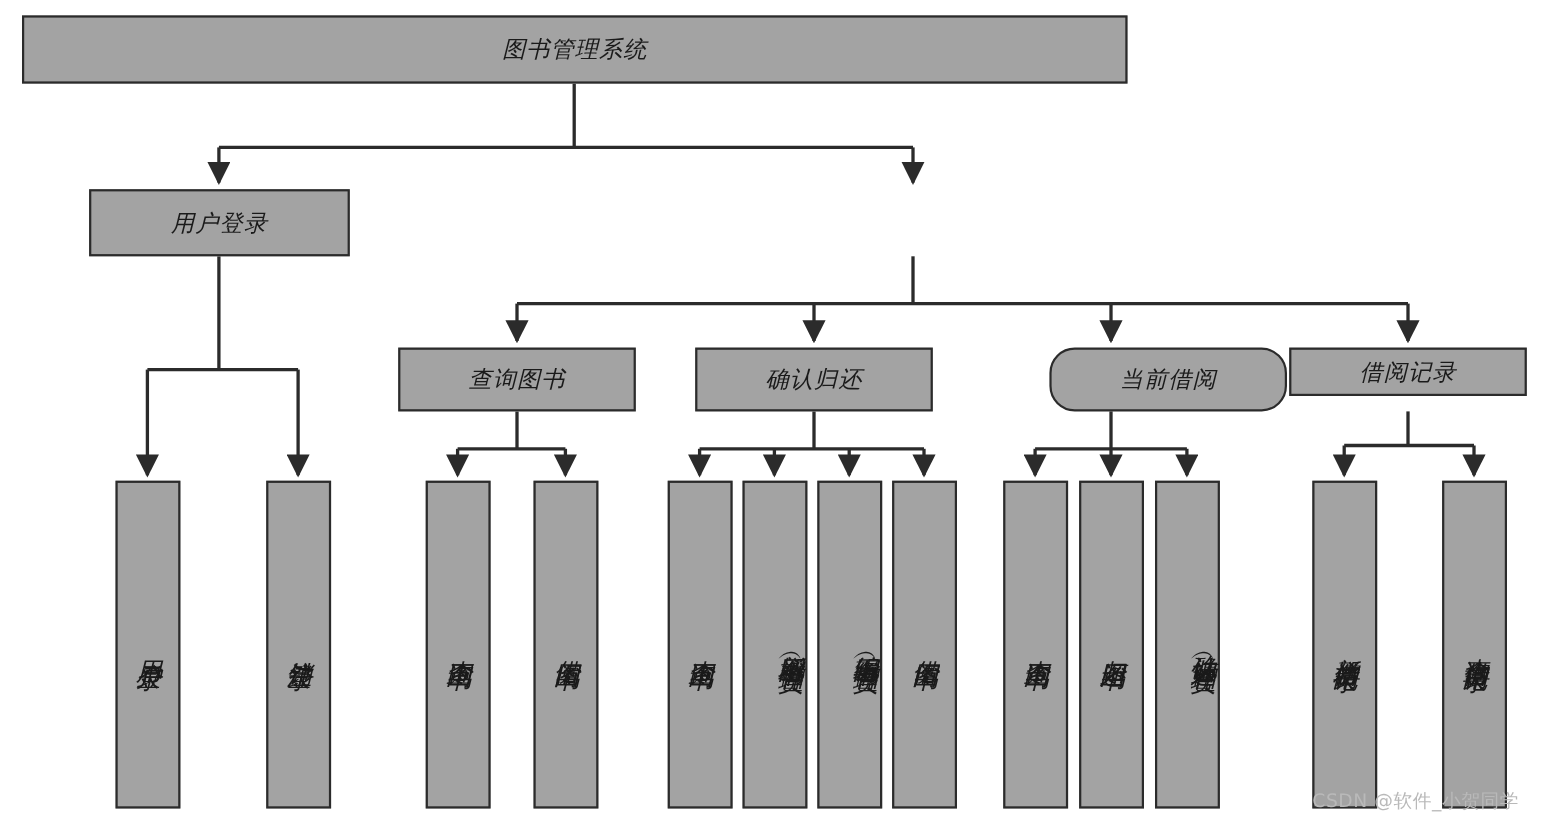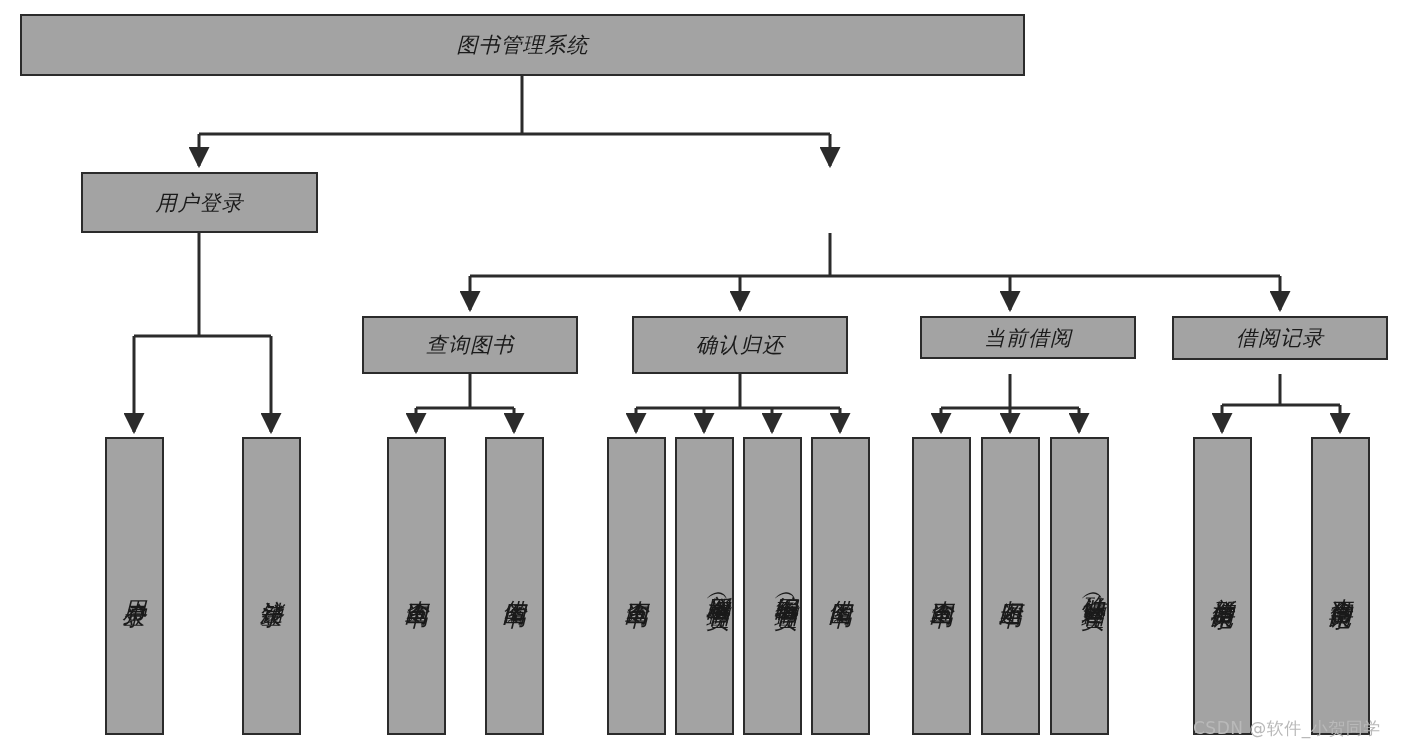--- a/index.html
+++ b/index.html
@@ -122,21 +122,21 @@
 
   <div class="node-box node-h" style="left:20px; top:14px; width:1005px; height:62px;">图书管理系统</div>
 
   <div class="node-box node-h" style="left:81px; top:172px; width:237px; height:61px;">用户登录</div>
 
 
   <div class="node-box node-h" style="left:362px; top:316px; width:216px; height:58px;">查询图书</div>
 
   <div class="node-box node-h" style="left:632px; top:316px; width:216px; height:58px;">确认归还</div>
 
-  <div class="node-box node-h" style="left:920px; top:316px; width:216px; height:43px;">当前借阅</div>
+  <div class="node-box node-h" style="left:954px; top:316px; width:216px; height:58px;border-radius:23px;">当前借阅</div>
 
   <div class="node-box node-h" style="left:1172px; top:316px; width:216px; height:44px;">借阅记录</div>
 
   <div class="node-box node-v center-v" style="left:105px; top:437px; width:59px; height:298px;">用户登录</div>
 
   <div class="node-box node-v center-v" style="left:242px; top:437px; width:59px; height:298px;">注销登录</div>
 
   <div class="node-box node-v center-v" style="left:387px; top:437px; width:59px; height:298px;">查询图书</div>
 
   <div class="node-box node-v center-v" style="left:485px; top:437px; width:59px; height:298px;">借阅图书</div>

